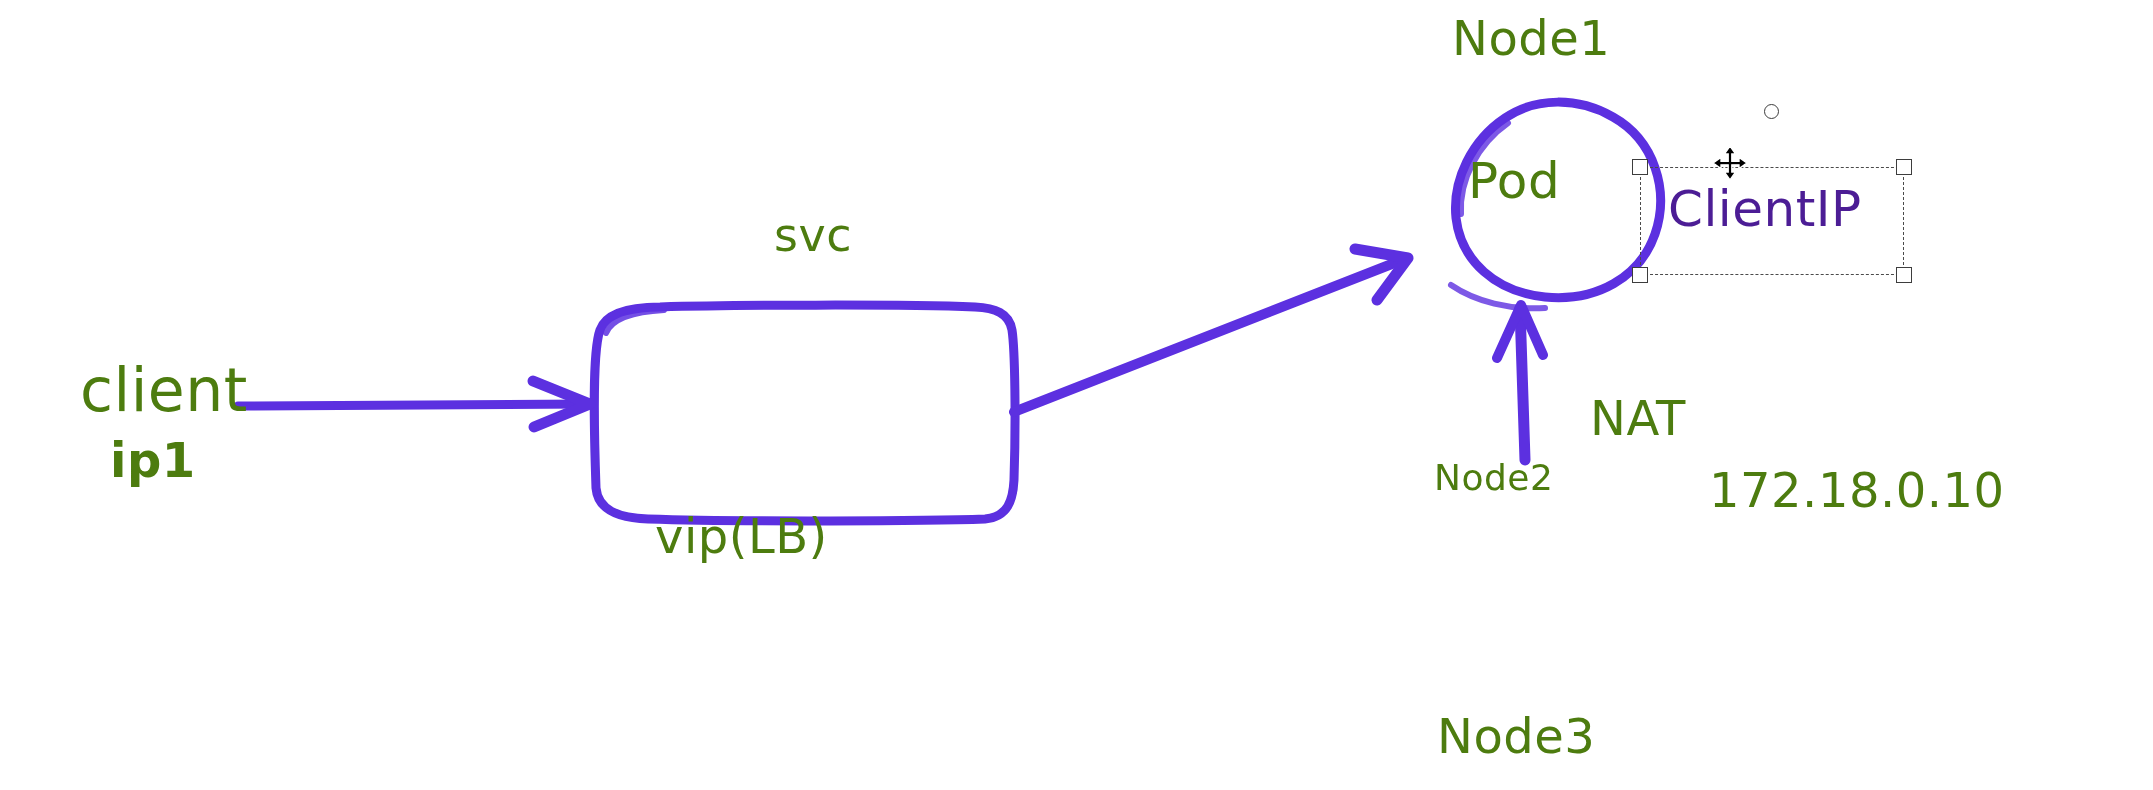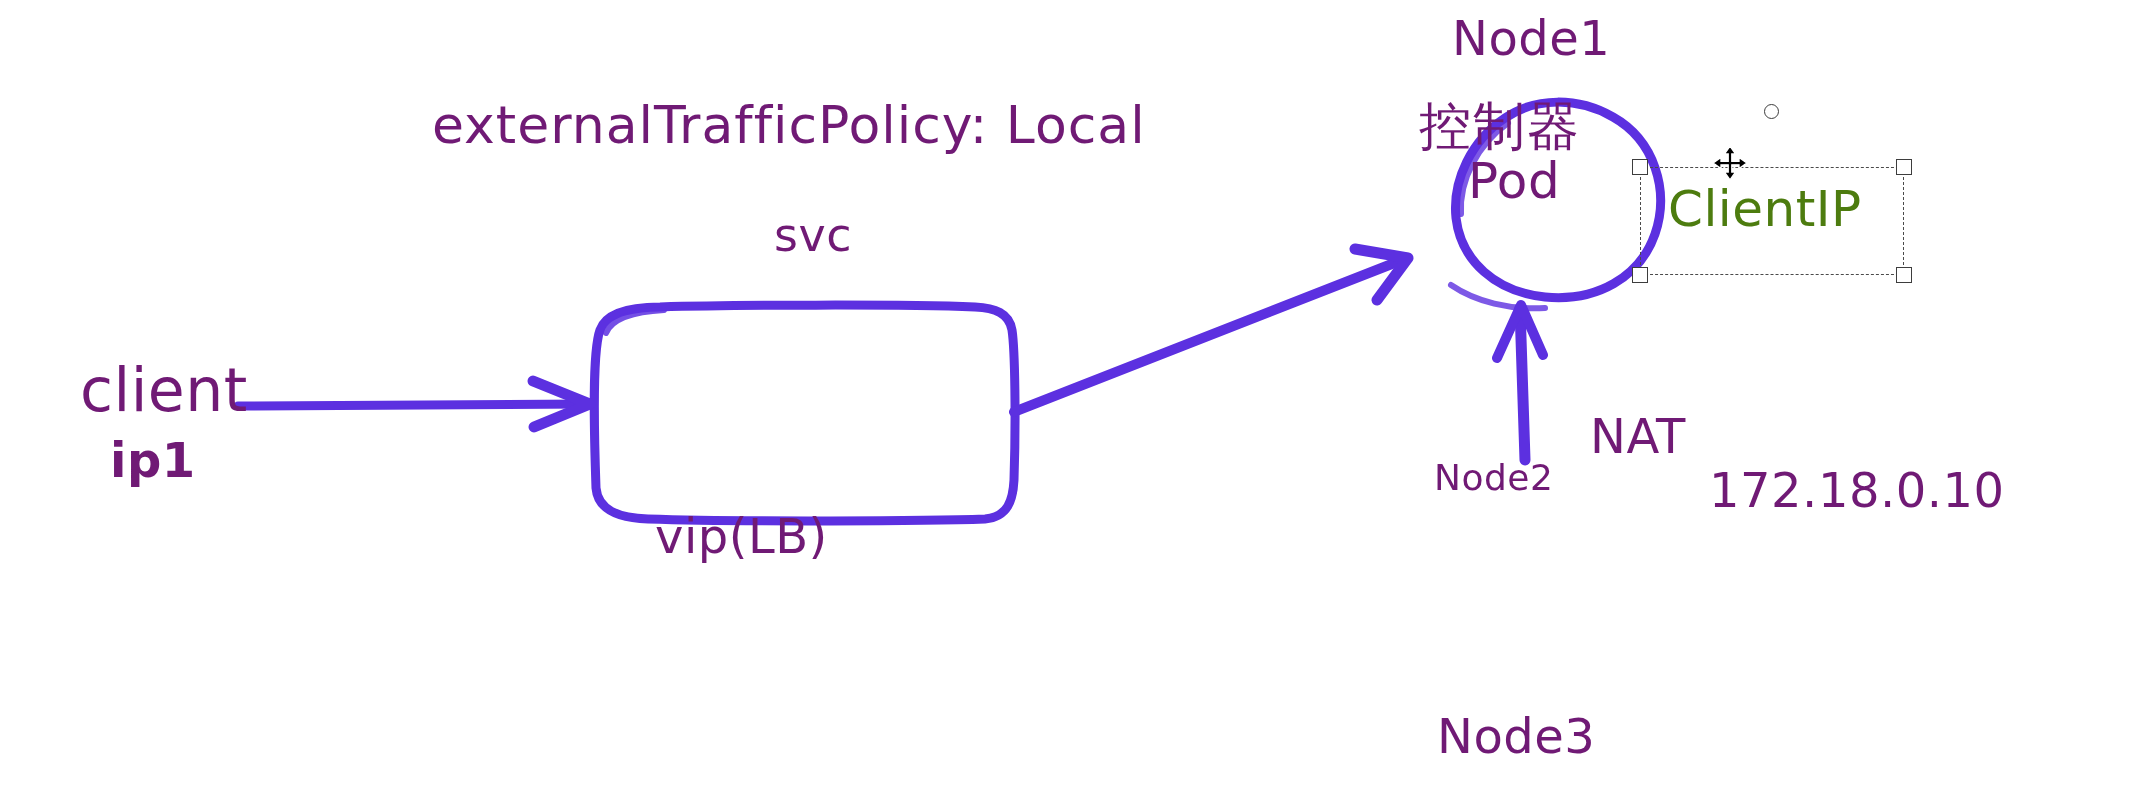--- a/index.html
+++ b/index.html
@@ -21,21 +21,21 @@
   #sketch-layer {
     position: absolute;
     left: 0;
     top: 0;
     width: 2153px;
     height: 790px;
     pointer-events: none;
   }
   .hand-text {
     position: absolute;
-    color: #701a75;
+    color: #4d7c0f;
     font-family: "DejaVu Sans", sans-serif;
     font-weight: 400;
     white-space: nowrap;
     line-height: 1;
     letter-spacing: 0.5px;
     transform-origin: left top;
   }
   .cjk-text {
     font-family: "DejaVu Sans", sans-serif;
   }
@@ -43,42 +43,42 @@
   
   #label-policy      { left: 432px; top:  99px; font-size: 52px; letter-spacing: 1px; }
   #label-svc         { left: 774px; top: 212px; font-size: 46px; }
   #label-client      { left:  80px; top: 360px; font-size: 60px; }
   #label-clientip1   { left: 110px; top: 436px; font-size: 48px; font-weight: bold; }
   #label-ingress     { left: 636px; top: 382px; font-size: 48px; }
   #label-vip         { left: 655px; top: 512px; font-size: 48px; }
   #label-node1       { left: 1452px; top:  14px; font-size: 48px; }
   #label-controller  { left: 1419px; top: 100px; font-size: 52px; letter-spacing: 2px; }
   #label-pod         { left: 1468px; top: 156px; font-size: 50px; }
-  #label-nat         { left: 1590px; top: 394px; font-size: 48px; margin-top: 18px; }
+  #label-nat         { left: 1590px; top: 394px; font-size: 48px; }
   #label-node2       { left: 1434px; top: 460px; font-size: 36px; }
   #label-ip          { left: 1709px; top: 466px; font-size: 48px; }
   #label-node3       { left: 1437px; top: 712px; font-size: 48px; }
 
   
   #selection-box {
     position: absolute;
     left: 1640px;
     top: 167px;
     width: 264px;
     height: 108px;
     border: 1.6px dashed #4a4a4a;
     box-sizing: border-box;
     background: transparent;
   }
   #selection-label {
     position: absolute;
     left: 1668px;
     top: 184px;
     font-size: 50px;
-    color: #4d7c0f;
+    color: #4c1d95;
   }
   .sel-handle {
     position: absolute;
     width: 16px;
     height: 16px;
     border: 1.8px solid #3d3d3d;
     background: #ffffff;
     box-sizing: border-box;
   }
   #handle-tl { left: 1632px; top: 159px; }
@@ -148,34 +148,32 @@
       <path d="M 1014 412 L 1402 260" fill="none" stroke="#5C30E0" stroke-width="10" stroke-linecap="round"></path>
       <path d="M 1355 249 L 1408 258 L 1377 300" fill="none" stroke="#5C30E0" stroke-width="11" stroke-linecap="round" stroke-linejoin="round"></path>
     </g>
 
     <g>
       <path d="M 1525 460 L 1520 308" fill="none" stroke="#5C30E0" stroke-width="11" stroke-linecap="round"></path>
       <path d="M 1497 358 L 1521 305 L 1543 355" fill="none" stroke="#5C30E0" stroke-width="10" stroke-linecap="round" stroke-linejoin="round"></path>
     </g>
   </svg>
 
-  <div class="hand-text" id="label-policy">externalTrafficPolicy: Local</div>
 
   <div class="hand-text" id="label-svc">svc</div>
 
   <div class="hand-text" id="label-client">client</div>
 
   <div class="hand-text" id="label-clientip1">ip1</div>
 
 
   <div class="hand-text" id="label-vip">vip(LB)</div>
 
   <div class="hand-text" id="label-node1">Node1</div>
 
-  <div class="hand-text cjk-text" id="label-controller">控制器</div>
 
   <div class="hand-text" id="label-pod">Pod</div>
 
   <div class="hand-text" id="label-nat">NAT</div>
 
   <div class="hand-text" id="label-node2">Node2</div>
 
   <div class="hand-text" id="label-ip">172.18.0.10</div>
 
   <div class="hand-text" id="label-node3">Node3</div>

